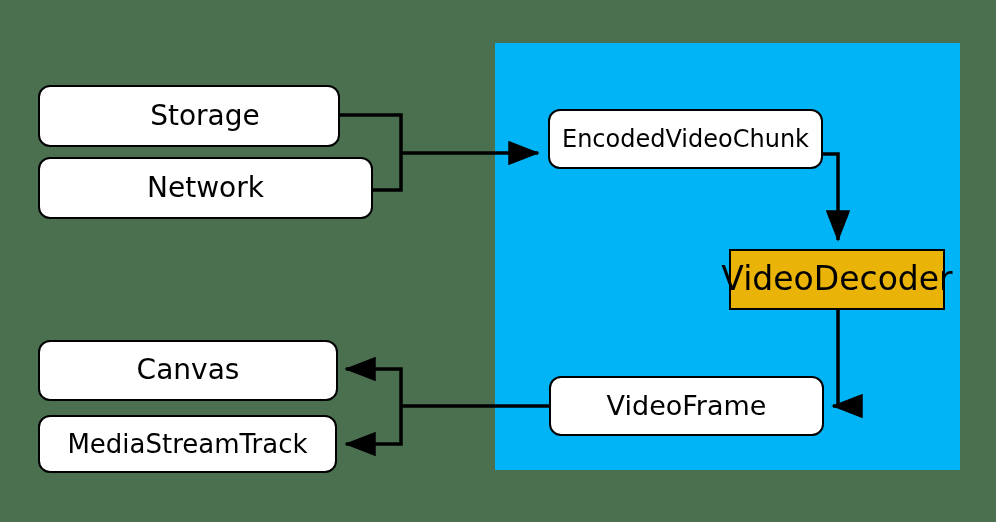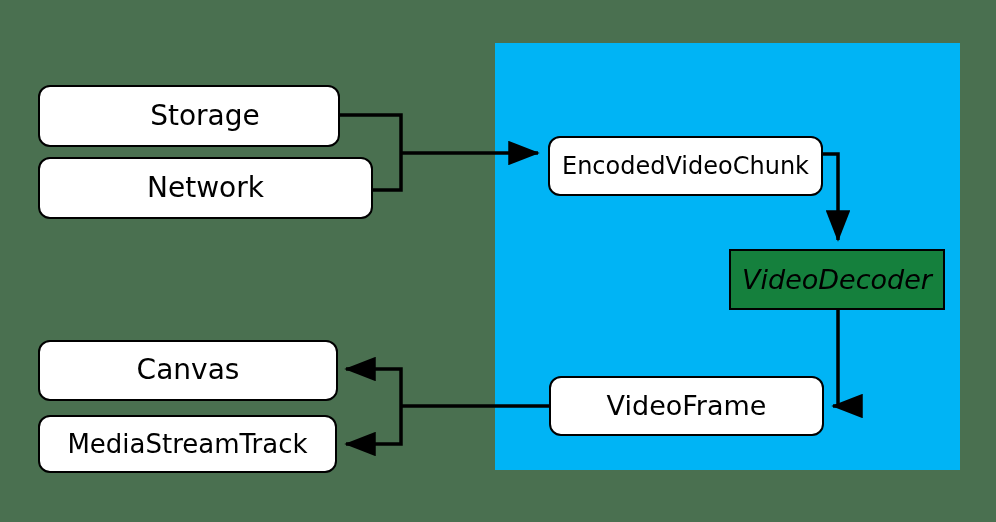--- a/index.html
+++ b/index.html
@@ -87,25 +87,25 @@
   </svg>
 
   <div class="node rounded" id="node-storage" style="left: 38px; top: 85px; width: 302px; height: 62px; font-size: 28px; background: rgb(255, 255, 255); border-color: rgb(0, 0, 0); padding-left: 32px;">
     <span>Storage</span>
   </div>
 
   <div class="node rounded" id="node-network" style="left: 38px; top: 157px; width: 335px; height: 62px; font-size: 28px; background: rgb(255, 255, 255); border-color: rgb(0, 0, 0);">
     <span>Network</span>
   </div>
 
-  <div class="node rounded" id="node-encodedvideochunk" style="left: 548px; top: 136px; width: 275px; height: 60px; font-size: 24px; background: rgb(255, 255, 255); border-color: rgb(0, 0, 0);">
+  <div class="node rounded" id="node-encodedvideochunk" style="left: 548px; top: 109px; width: 275px; height: 60px; font-size: 24px; background: rgb(255, 255, 255); border-color: rgb(0, 0, 0);">
     <span>EncodedVideoChunk</span>
   </div>
 
-  <div class="node square" id="node-videodecoder" style="left: 729px; top: 249px; width: 216px; height: 61px; font-size: 27px; background: #15803d; border-color: rgb(0, 0, 0); font-style: italic;">
+  <div class="node square" id="node-videodecoder" style="left: 729px; top: 249px; width: 216px; height: 61px; font-size: 33px; background: #eab308; border-color: rgb(0, 0, 0);">
     <span>VideoDecoder</span>
   </div>
 
   <div class="node rounded" id="node-videoframe" style="left: 549px; top: 376px; width: 275px; height: 60px; font-size: 27px; background: rgb(255, 255, 255); border-color: rgb(0, 0, 0);">
     <span>VideoFrame</span>
   </div>
 
   <div class="node rounded" id="node-canvas" style="left: 38px; top: 340px; width: 300px; height: 61px; font-size: 28px; background: rgb(255, 255, 255); border-color: rgb(0, 0, 0);">
     <span>Canvas</span>
   </div>

